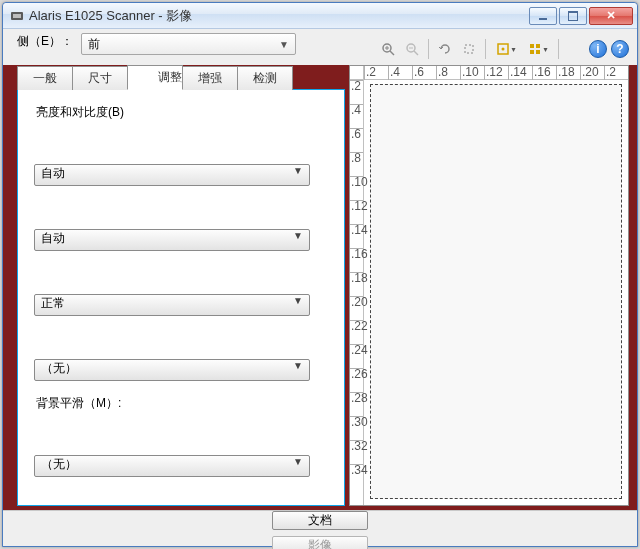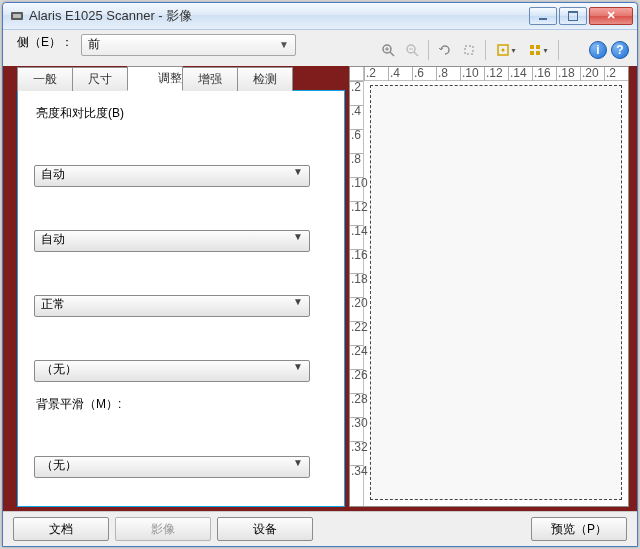--- a/index.html
+++ b/index.html
@@ -40,21 +40,21 @@
 .fselect .caret{font-size:10px;color:#444;}
 
 .preview{ flex:1; background:#fff; border:1px solid #909090; position:relative; overflow:hidden;}
 .ruler-h{ position:absolute; left:14px; right:0; top:0; height:14px; background:#fff; border-bottom:1px solid #c0c0c0; display:flex; font-size:9px; color:#555; }
 .ruler-h span{ width:24px; border-left:1px solid #b0b0b0; padding-left:1px; line-height:9px; height:14px; padding-top:2px; white-space:nowrap; overflow:hidden;}
 .ruler-v{ position:absolute; left:0; top:14px; bottom:0; width:14px; background:#fff; border-right:1px solid #c0c0c0; font-size:9px; color:#555;}
 .ruler-v span{ display:block; height:24px; border-top:1px solid #b0b0b0; line-height:9px; padding-top:1px; padding-left:1px;}
 .corner{position:absolute;left:0;top:0;width:14px;height:14px;background:#fff;border-right:1px solid #c0c0c0;border-bottom:1px solid #c0c0c0;}
 .page{ position:absolute; left:20px; top:18px; right:6px; bottom:6px; border:1px dashed #444; background:#f8f8f8;}
 
-.bottombar{ height:36px; background:#efefef; border-top:1px solid #c9c9c9; display:flex; align-items:center; padding:0 10px; gap:6px;}
+.bottombar{ height:36px; background:#efefef; border-top:1px solid #c9c9c9; display:flex; align-items:center; padding:0 10px; gap:6px;flex-direction:column;}
 .bbtn{ width:96px; height:24px; background:linear-gradient(#fdfdfd,#e4e4e4); border:1px solid #8c8c8c; border-radius:2px; display:flex; align-items:center; justify-content:center; cursor:default;}
 .bbtn.dis{ color:#9a9a9a; border-color:#b5b5b5;}
 .spacer{flex:1;}
 </style>
 </head>
 <body>
 
 <div class="window">
   <div class="titlebar">
     <span class="ticon">

